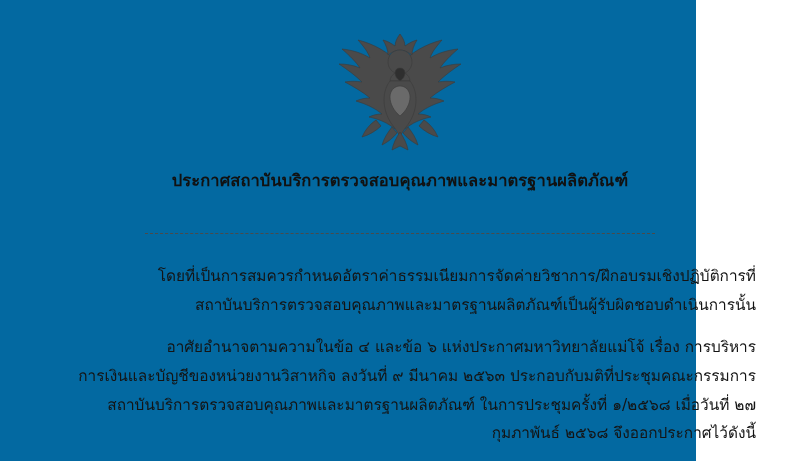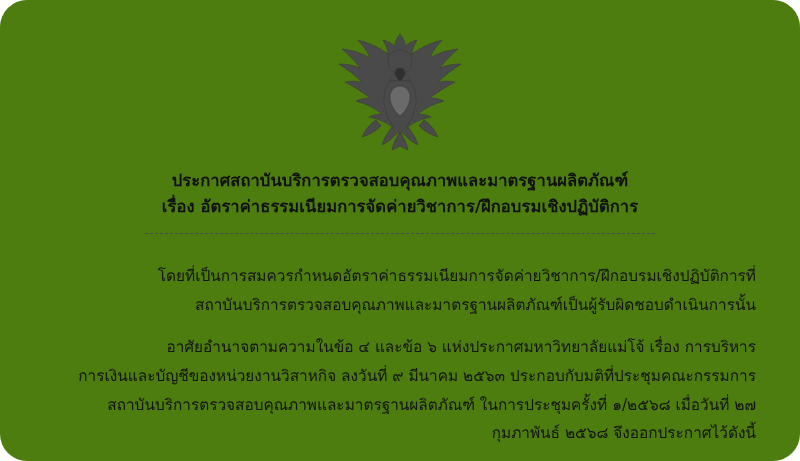--- a/index.html
+++ b/index.html
@@ -10,25 +10,24 @@
   }
   body {
     width: 800px;
     height: 461px;
     overflow: hidden;
     font-family: "DejaVu Sans", "Liberation Sans", sans-serif;
     color: #1a1a1a;
   }
   .page {
     position: relative;
-    width: 800px;
+    width: 696px;
     height: 461px;
-    background: #4d7c0f;
+    background: #0369a1;
     box-sizing: border-box;
-    border-radius: 27px;
   }
   
   .emblem-wrap {
     position: absolute;
     top: 28px;
     left: 0;
     width: 800px;
     display: flex;
     justify-content: center;
     align-items: flex-start;
@@ -111,21 +110,20 @@
         <path d="M64 104 C60 110 57 116 56 122 L64 118 L72 122 C71 116 68 110 64 104 Z"></path>
 
         <path d="M40 92 C34 96 29 102 26 109 C33 107 40 103 45 98 Z"></path>
         <path d="M88 92 C94 96 99 102 102 109 C95 107 88 103 83 98 Z"></path>
       </g>
     </svg>
   </div>
 
   <div class="heading">
     <div class="line">ประกาศสถาบันบริการตรวจสอบคุณภาพและมาตรฐานผลิตภัณฑ์</div>
-    <div class="line">เรื่อง อัตราค่าธรรมเนียมการจัดค่ายวิชาการ/ฝึกอบรมเชิงปฏิบัติการ</div>
   </div>
 
   <div class="rule"></div>
 
   <div class="body-copy">
     <p class="para para-1"><span class="indent"></span><span>โดยที่เป็นการสมควรกำหนดอัตราค่าธรรมเนียมการจัดค่ายวิชาการ/ฝึกอบรมเชิงปฏิบัติการที่สถาบันบริการตรวจสอบคุณภาพและมาตรฐานผลิตภัณฑ์เป็นผู้รับผิดชอบดำเนินการนั้น</span></p>
     <p class="para para-2"><span class="indent"></span><span>อาศัยอำนาจตามความในข้อ ๔ และข้อ ๖ แห่งประกาศมหาวิทยาลัยแม่โจ้ เรื่อง การบริหารการเงินและบัญชีของหน่วยงานวิสาหกิจ ลงวันที่ ๙ มีนาคม ๒๕๖๓ ประกอบกับมติที่ประชุมคณะกรรมการสถาบันบริการตรวจสอบคุณภาพและมาตรฐานผลิตภัณฑ์ ในการประชุมครั้งที่ ๑/๒๕๖๘ เมื่อวันที่ ๒๗ กุมภาพันธ์ ๒๕๖๘ จึงออกประกาศไว้ดังนี้</span></p>
   </div>
 
 </div>

